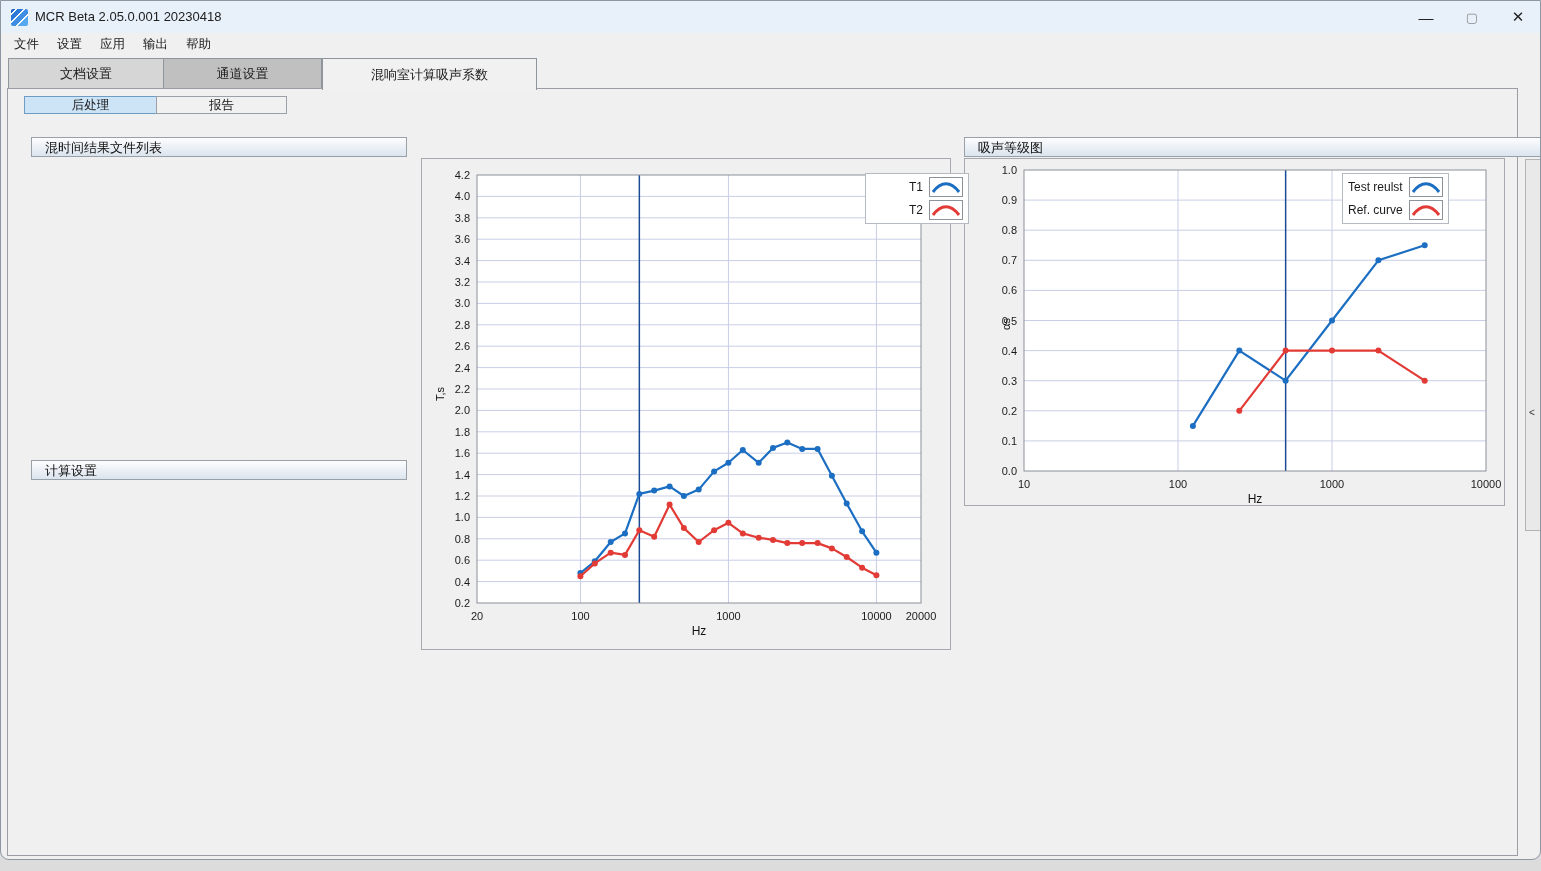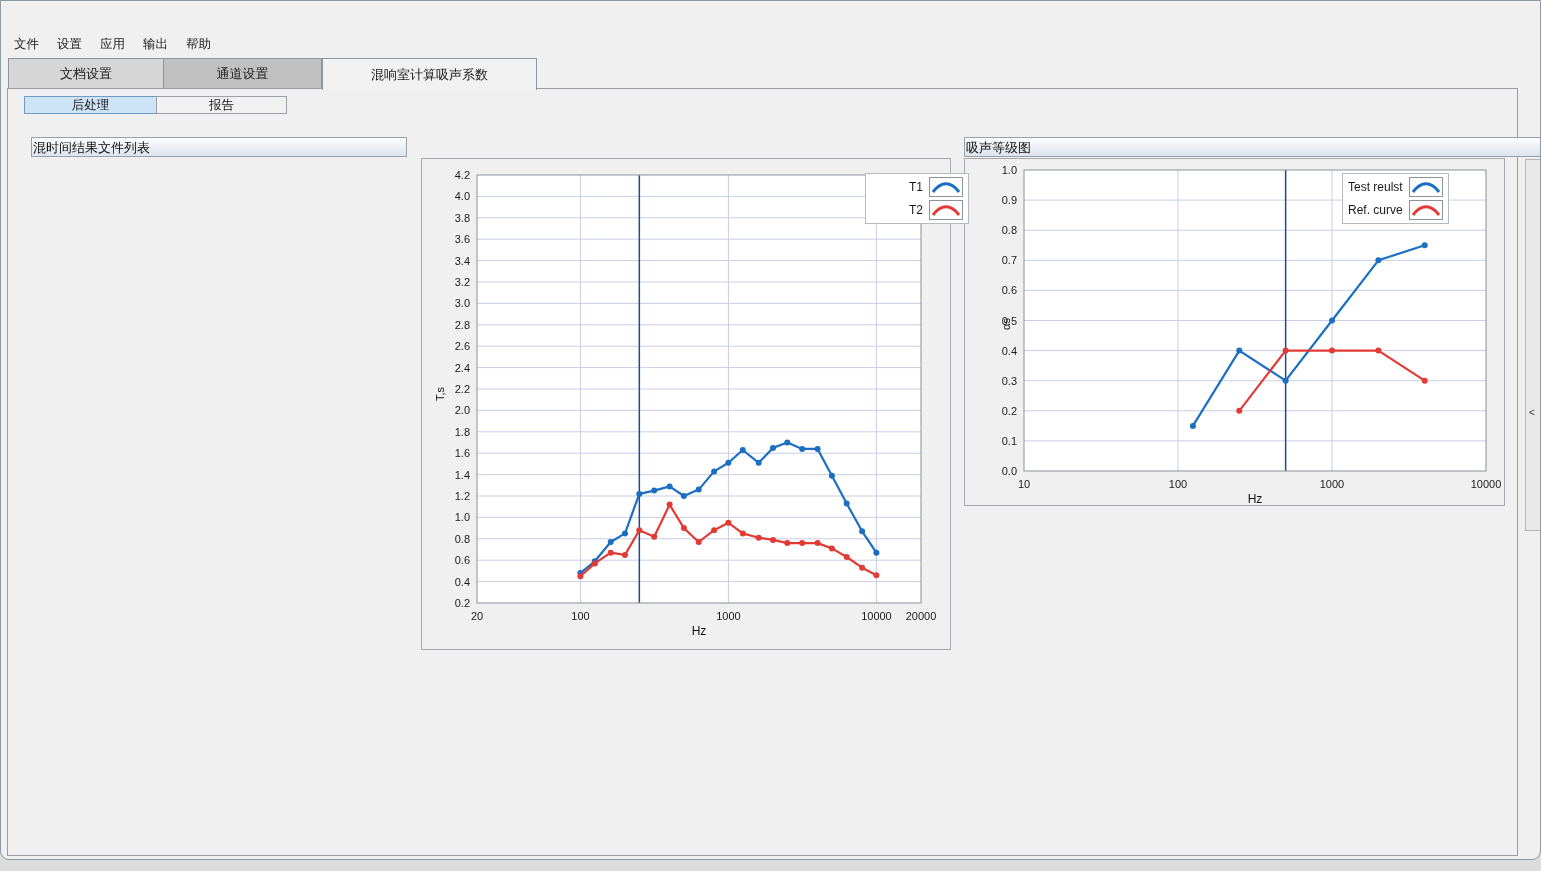--- a/index.html
+++ b/index.html
@@ -27,21 +27,21 @@
   .tab.t1{width:156px;background:#d6d6d6;}
   .tab.t2{width:158px;background:#c0c0c0;border-left:none;}
   .tab.t3{width:215px;background:#f1f1f1;height:32px;position:relative;z-index:3;}
   .content{left:6px;top:87px;width:1511px;height:768px;background:#f0f0f0;border:1px solid #9c9ca4;box-sizing:border-box;z-index:1;}
   
   .subtab{top:95px;height:18px;box-sizing:border-box;display:flex;align-items:center;justify-content:center;font-size:12.5px;z-index:2;}
   .subtab.sel{left:23px;width:133px;background:#cde3f6;border:1px solid #6f9cc4;}
   .subtab.idle{left:155px;width:131px;background:#f1f1f1;border:1px solid #9aa0a6;}
   
   .ghead{height:20px;border:1px solid #9aa0a8;background:linear-gradient(#fdfdfe,#dbe4ee);
-         font-size:13px;line-height:20px;padding-left:1px;box-sizing:border-box;color:#101010;z-index:2;}
+         font-size:13px;line-height:20px;padding-left:13px;box-sizing:border-box;color:#101010;z-index:2;}
   .cbox{background:#f0f0f0;border:1px solid #a6aab0;box-sizing:border-box;z-index:1;}
   
   .listbox{left:30px;top:157px;width:376px;height:273px;background:#fff;border:1px solid #7e858e;box-sizing:border-box;padding-top:4px;position:absolute;overflow:hidden;}
   .treeline{position:absolute;left:14px;top:10px;height:50px;border-left:1px dotted #9aa3ac;}
   .file-row{display:flex;align-items:center;height:16px;font-size:12px;white-space:nowrap;position:relative;}
   .file-row .tree{width:40px;height:9px;border-bottom:1px dotted #9aa3ac;margin-left:14px;margin-right:8px;flex:none;}
   .file-row.sel{background:#0a78d0;color:#fff;}
   
   .tinput{position:absolute;height:22px;border:1px solid #7a828c;background:#fff;font-size:12px;
           font-family:"Liberation Sans","DejaVu Sans",sans-serif;box-sizing:border-box;padding:0 4px;}
@@ -82,20 +82,27 @@
   
   .strip{left:1524px;top:158px;width:16px;height:372px;background:#e9e9e9;border:1px solid #b3b3b3;box-sizing:border-box;}
   .strip span{position:absolute;left:3px;top:247px;font-size:10px;color:#333;}
   svg text{font-family:"Liberation Sans","DejaVu Sans",sans-serif;}
 </style>
 </head>
 <body>
 
 <div class="window">
 
+  <div class="abs titlebar">
+    <div class="abs app-icon"></div>
+    <div class="abs title-text">MCR Beta 2.05.0.001 20230418</div>
+    <div class="abs winbtn" style="left:1402px;">—</div>
+    <div class="abs winbtn max" style="left:1448px;">▢</div>
+    <div class="abs winbtn" style="left:1494px;">✕</div>
+  </div>
 
   <div class="abs tabstrip" id="tabstrip">
       <div class="tab t1">文档设置</div>
       <div class="tab t2">通道设置</div>
       <div class="tab t3">混响室计算吸声系数</div>
     </div>
 
   <div class="abs menubar" id="menubar">
       <div class="menu-item">文件</div>
       <div class="menu-item">设置</div>
@@ -130,20 +137,21 @@
       </div>
     </div>
 
   <input class="tinput" style="left: 34px; top: 436px; width: 185px;" value="RT">
   <div class="btn" style="left:221px;top:436px;width:30px;height:22px;">...</div>
   <div class="combo" style="left:253px;top:436px;width:154px;height:22px;">
     <span class="cv">当前数据读取为T2</span>
     <span class="cbtn">⌄</span>
   </div>
 
+  <div class="abs ghead" style="left:30px;top:459px;width:376px;">计算设置</div>
   <div class="calcbox" id="calcbox">
     <div class="calc-headrow">
       <span class="h1">空场（1）</span>
       <span class="h2">样品放置后（2）</span>
     </div>
     <div id="calcrows">
         <div class="calc-row">
           <span class="lbl">空气温度, t(摄氏度)</span>
           <input value="20.0" class="cfield f" style="">
           <input value="20.0" class="cfield f f2" style="">

